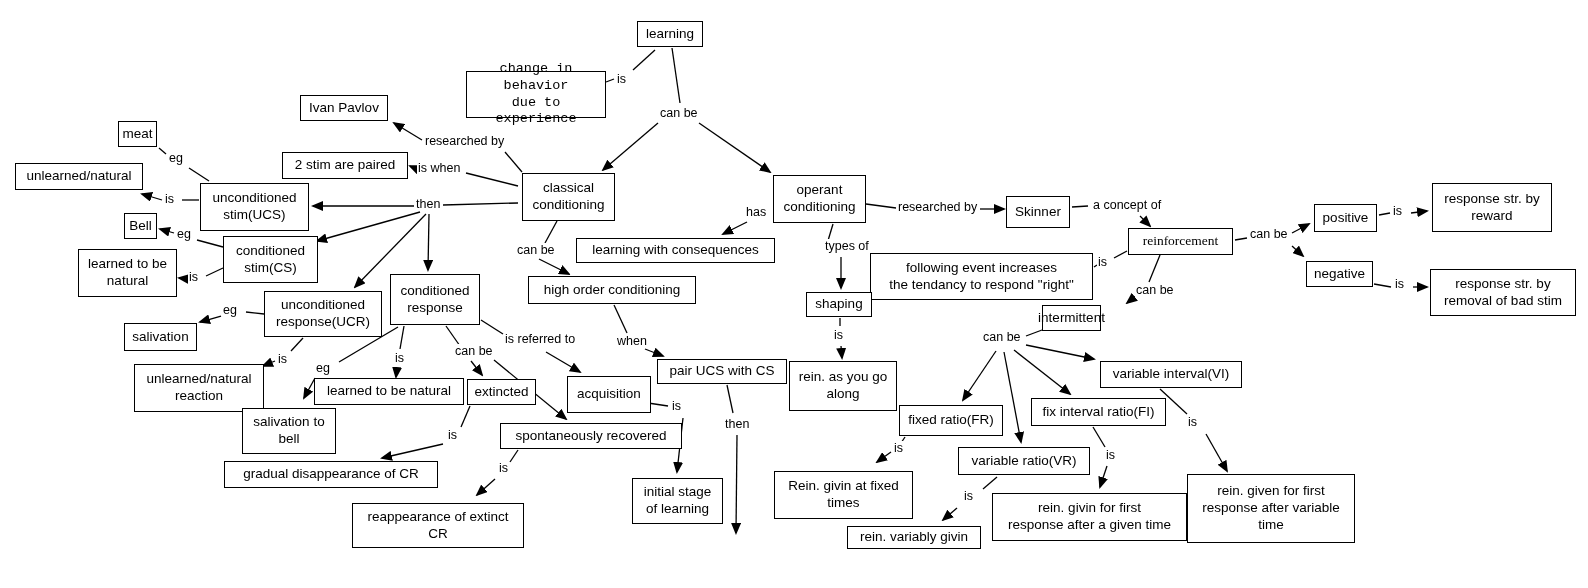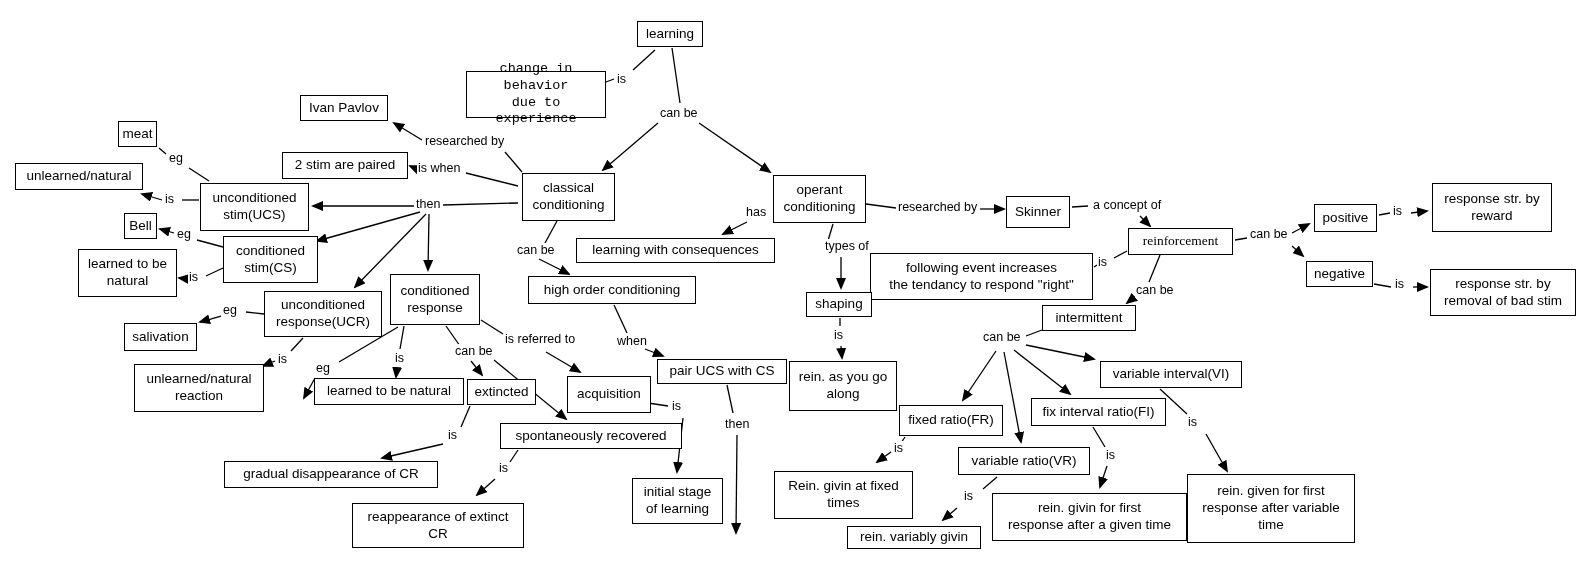--- a/index.html
+++ b/index.html
@@ -153,41 +153,43 @@
 natural</div>
     <div class="node" style="left: 264px; top: 291px; width: 118px; height: 46px;">unconditioned
 response(UCR)</div>
     <div class="node" style="left: 124px; top: 323px; width: 73px; height: 28px;">salivation</div>
     <div class="node" style="left: 390px; top: 274px; width: 90px; height: 51px;">conditioned
 response</div>
     <div class="node" style="left: 134px; top: 364px; width: 130px; height: 48px;">unlearned/natural
 reaction</div>
     <div class="node" style="left: 314px; top: 378px; width: 150px; height: 27px;">learned to be natural</div>
     <div class="node" style="left: 467px; top: 379px; width: 69px; height: 26px;">extincted</div>
+    <div class="node" style="left: 242px; top: 408px; width: 94px; height: 46px;">salivation to
+bell</div>
     <div class="node" style="left: 567px; top: 376px; width: 84px; height: 37px;">acquisition</div>
     <div class="node" style="left: 500px; top: 423px; width: 182px; height: 26px;">spontaneously recovered</div>
     <div class="node" style="left: 224px; top: 461px; width: 214px; height: 27px;">gradual disappearance of CR</div>
     <div class="node" style="left: 352px; top: 503px; width: 172px; height: 45px;">reappearance of extinct
 CR</div>
     <div class="node" style="left: 632px; top: 478px; width: 91px; height: 46px;">initial stage
 of learning</div>
     <div class="node" style="left: 522px; top: 173px; width: 93px; height: 48px;">classical
 conditioning</div>
     <div class="node" style="left: 576px; top: 238px; width: 199px; height: 25px;">learning with consequences</div>
     <div class="node" style="left: 528px; top: 276px; width: 168px; height: 28px;">high order conditioning</div>
     <div class="node" style="left: 657px; top: 359px; width: 130px; height: 25px;">pair UCS with CS</div>
     <div class="node" style="left: 789px; top: 361px; width: 108px; height: 50px;">rein. as you go
 along</div>
     <div class="node" style="left: 773px; top: 175px; width: 93px; height: 48px;">operant
 conditioning</div>
     <div class="node" style="left: 1006px; top: 196px; width: 64px; height: 32px;">Skinner</div>
     <div class="node" style="left: 870px; top: 253px; width: 223px; height: 47px;">following event increases
 the tendancy to respond "right"</div>
     <div class="node" style="left: 806px; top: 292px; width: 66px; height: 25px;">shaping</div>
-    <div class="node" style="left: 1042px; top: 305px; width: 94px; height: 26px;">intermittent</div>
+    <div class="node" style="left: 1042px; top: 305px; width: 59px; height: 26px;">intermittent</div>
     <div class="node" style="left: 1128px; top: 228px; width: 105px; height: 27px; font-family: Liberation Serif, serif;">reinforcement</div>
     <div class="node" style="left: 1314px; top: 204px; width: 63px; height: 28px;">positive</div>
     <div class="node" style="left: 1306px; top: 261px; width: 67px; height: 26px;">negative</div>
     <div class="node" style="left: 1432px; top: 183px; width: 120px; height: 49px;">response str. by
 reward</div>
     <div class="node" style="left: 1430px; top: 269px; width: 146px; height: 47px;">response str. by
 removal of bad stim</div>
     <div class="node" style="left: 899px; top: 405px; width: 104px; height: 31px;">fixed ratio(FR)</div>
     <div class="node" style="left: 958px; top: 447px; width: 132px; height: 28px;">variable ratio(VR)</div>
     <div class="node" style="left: 1031px; top: 398px; width: 135px; height: 28px;">fix interval ratio(FI)</div>

